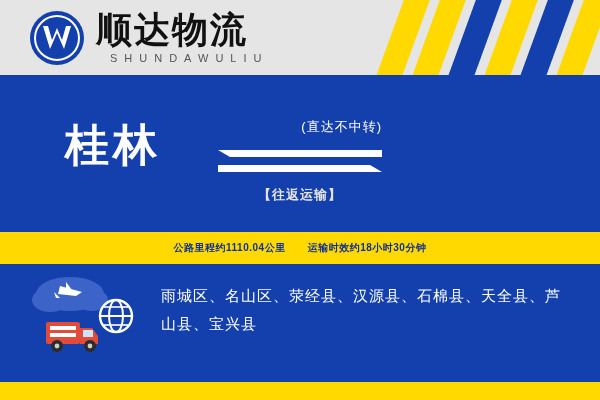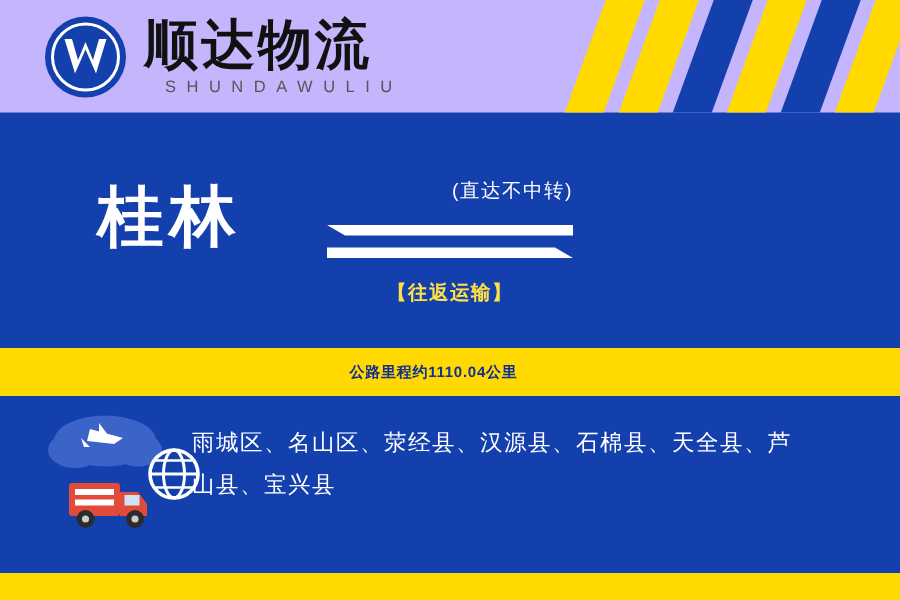--- a/index.html
+++ b/index.html
@@ -20,21 +20,21 @@
     background: #1440ad;
     overflow: hidden;
   }
 
   
   .header {
     position: absolute;
     left: 0; top: 0;
     width: 600px;
     height: 75px;
-    background: #c4b5fd;
+    background: #e5e5e5;
     overflow: hidden;
   }
   .logo-mark {
     position: absolute;
     left: 30px; top: 11px;
     width: 54px; height: 54px;
     border-radius: 50%;
     background: #1440ad;
   }
   .logo-mark .inner-ring {
@@ -115,21 +115,21 @@
     left: 210px; top: 144px;
     width: 180px; height: 34px;
   }
   .roundtrip {
     position: absolute;
     left: 218px; top: 186px;
     width: 164px;
     text-align: center;
     font-size: 13px;
     font-weight: bold;
-    color: #fde047;
+    color: #e5e5e5;
     letter-spacing: 1px;
   }
 
   
   .info-bar {
     position: absolute;
     left: 0; top: 232px;
     width: 600px; height: 32px;
     background: #ffd900;
     color: #10318f;
@@ -138,21 +138,21 @@
     display: flex;
     align-items: center;
     justify-content: center;
     letter-spacing: 0.5px;
   }
   .info-bar .gap { display: inline-block; width: 22px; }
 
   
   .areas {
     position: absolute;
-    left: 20px; top: 282px;
+    left: 53px; top: 282px;
     width: 520px;
     font-size: 15px;
     color: #ffffff;
     line-height: 28px;
   }
   .areas-text {
     display: block;
     padding-left: 108px;
     letter-spacing: 1px;
   }
@@ -209,20 +209,21 @@
       <polygon points="8,6 172,6 172,13 20,13" fill="#ffffff"></polygon>
       <polygon points="172,28 8,28 8,21 160,21" fill="#ffffff"></polygon>
     </svg>
   </div>
 
   <div class="roundtrip">【往返运输】</div>
 
   <div class="info-bar">
     <span>公路里程约1110.04公里</span>
     <span class="gap"></span>
+    <span>运输时效约18小时30分钟</span>
   </div>
 
   <div class="illus">
     <svg width="110" height="90" viewBox="0 0 110 90">
 
       <ellipse cx="40" cy="22" rx="34" ry="17" fill="#3c63c8"></ellipse>
       <ellipse cx="20" cy="28" rx="18" ry="12" fill="#3c63c8"></ellipse>
       <ellipse cx="62" cy="28" rx="16" ry="11" fill="#3c63c8"></ellipse>
 
       <g fill="#ffffff">

